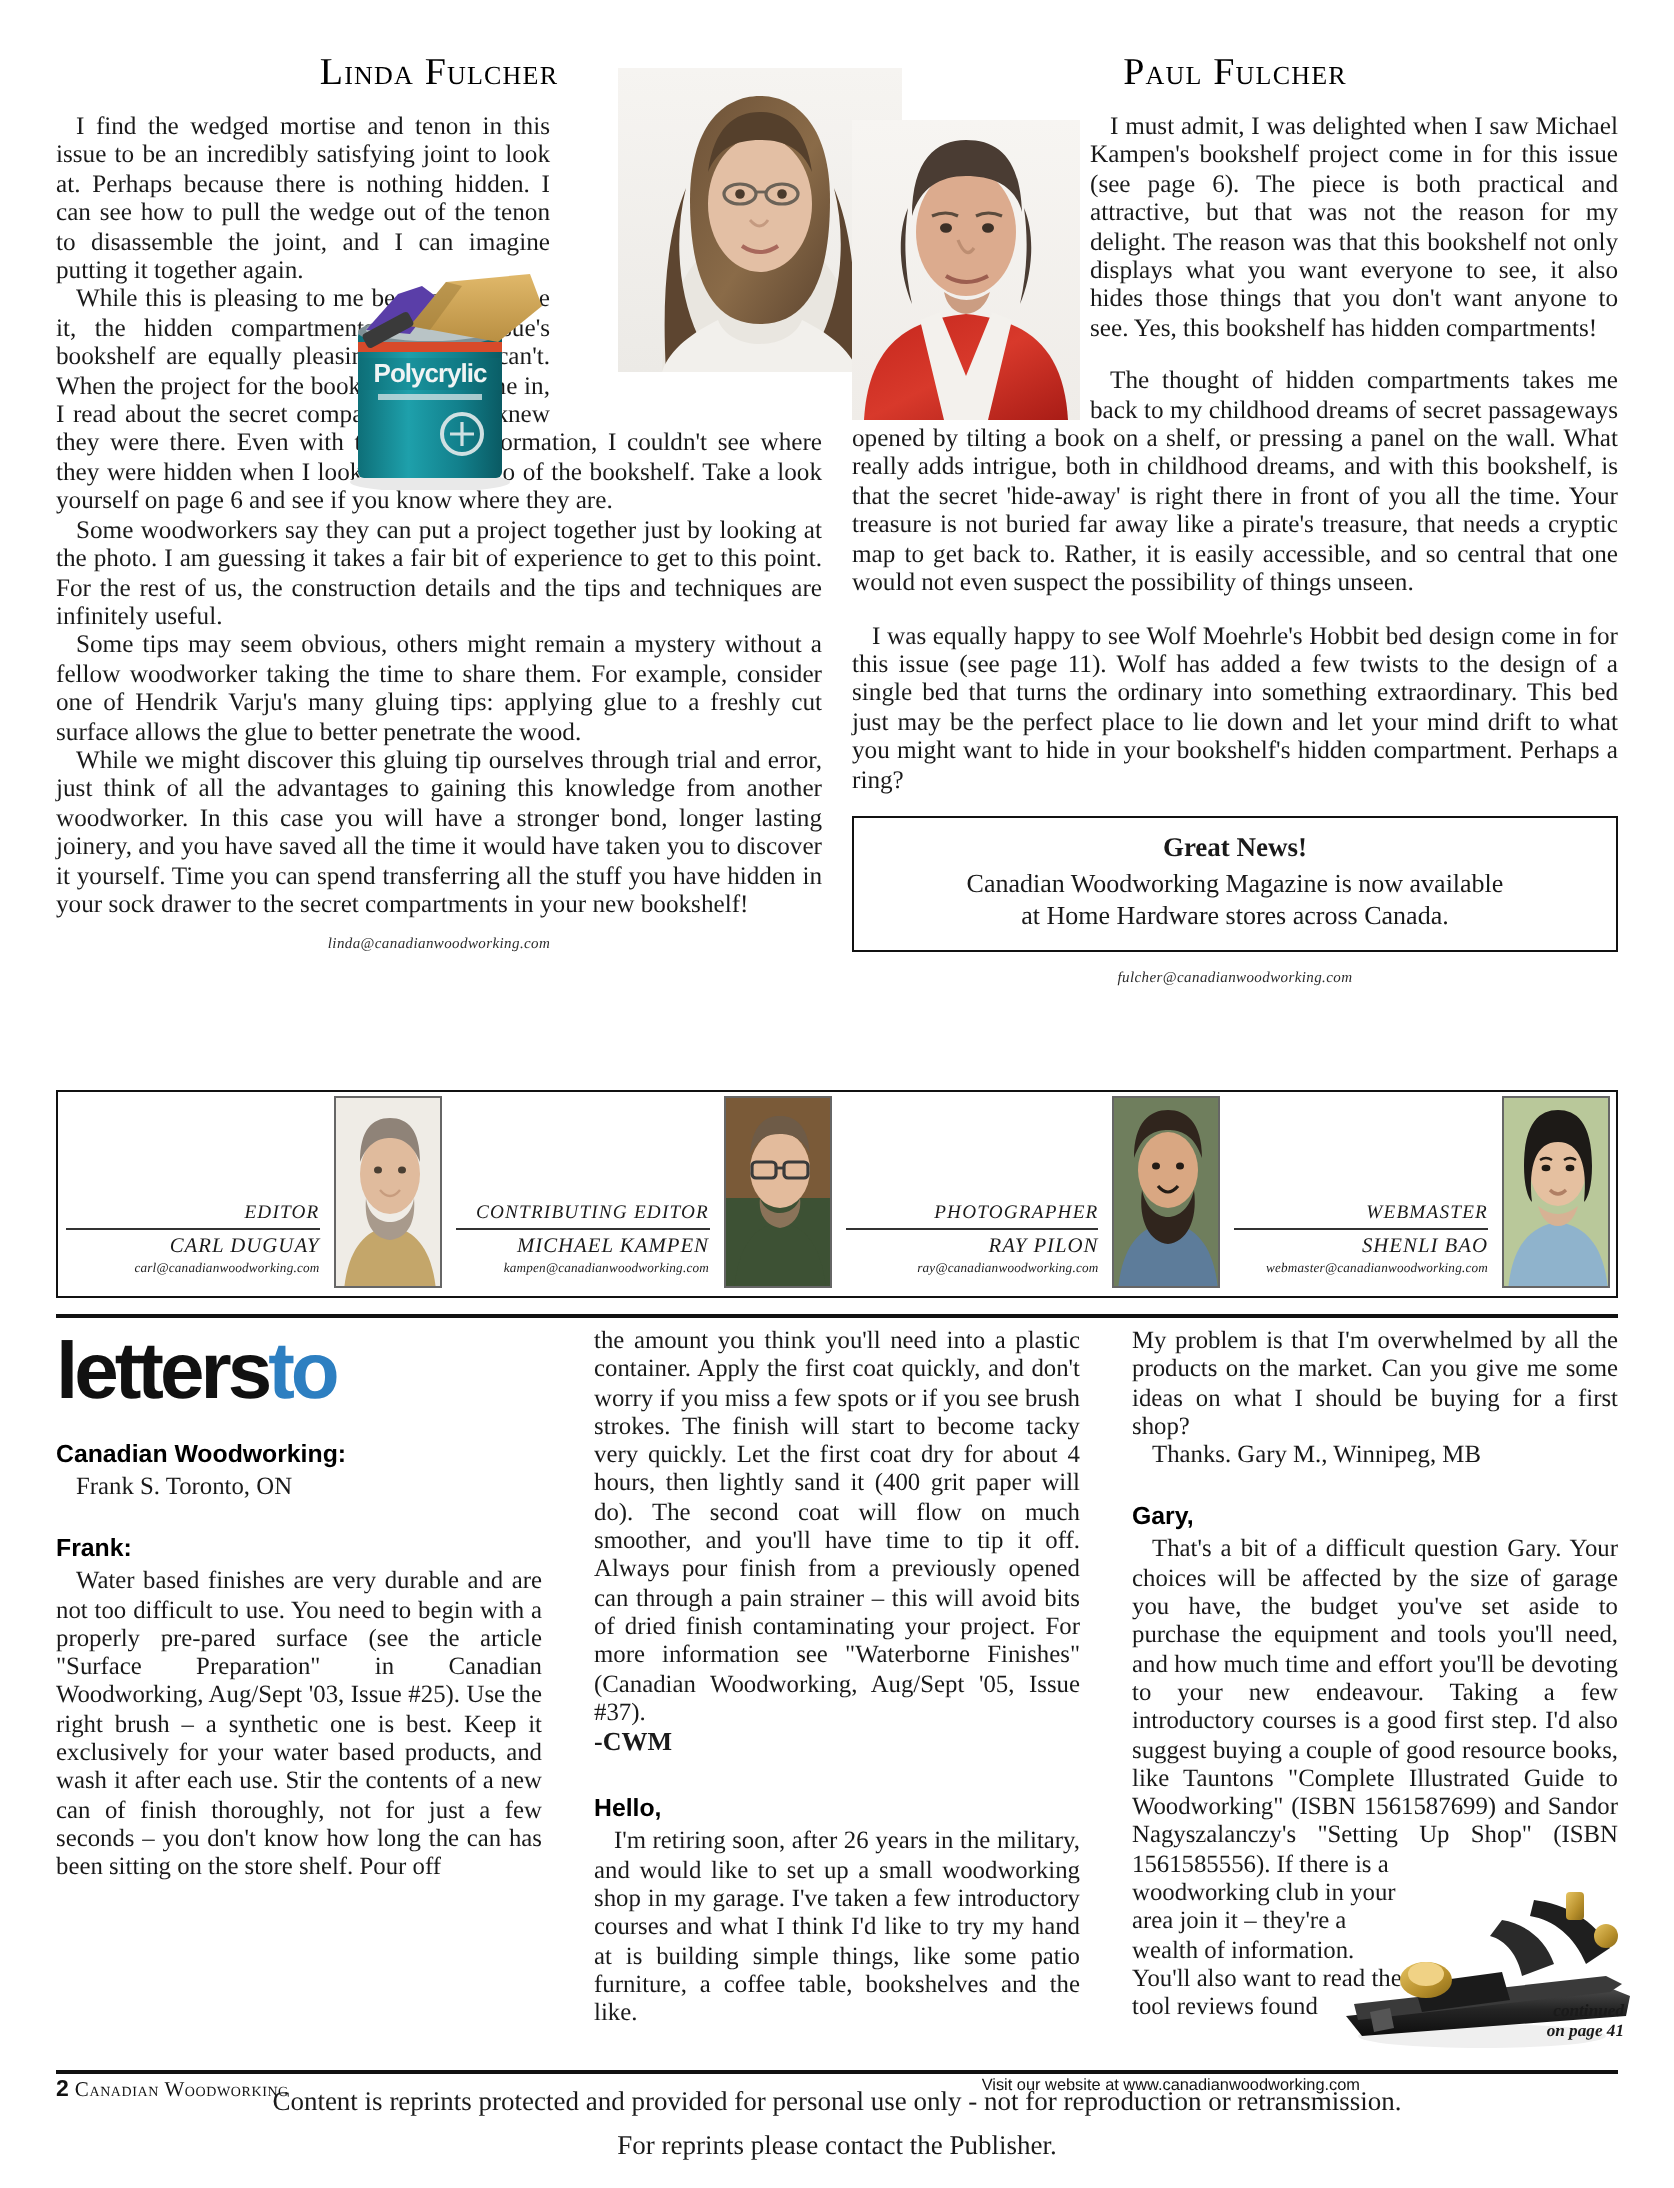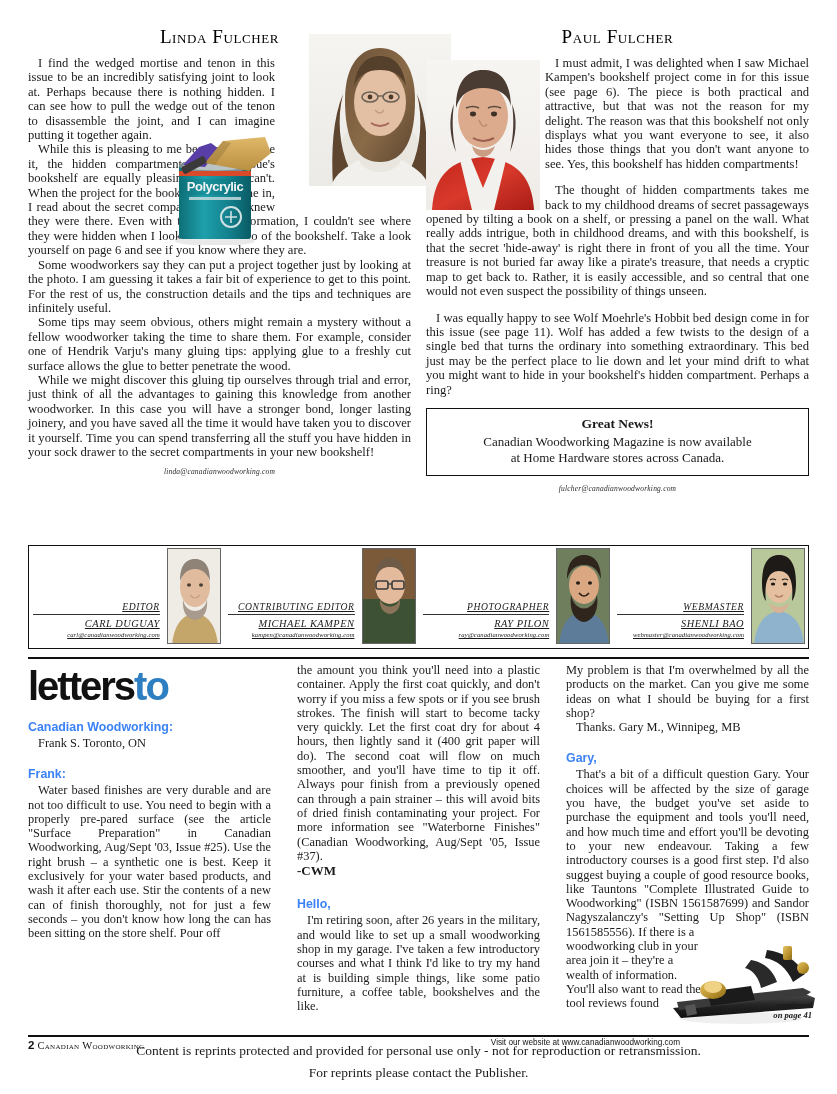--- a/index.html
+++ b/index.html
@@ -122,21 +122,20 @@
     width: 100%;
     height: 100%;
     align-items: stretch;
   }
   .staff-cell {
     position: relative;
     flex: 1 1 0;
     display: flex;
     align-items: flex-end;
     height: 100%;
-    text-decoration: underline;
   }
   .staff-text {
     flex: 1 1 auto;
     text-align: right;
     padding: 0 7px 10px 4px;
     font-family: "Liberation Serif", serif;
     font-style: italic;
   }
   .staff-role {
     font-size: 9.6px;
@@ -209,21 +208,21 @@
     margin: 3px 0 14px 0;
   }
   .letters-logo .to { color: #2d7fc1; font-weight: bold; }
 
   .lhead {
     font-family: "Liberation Sans", sans-serif;
     font-weight: bold;
     font-size: 12.4px;
     line-height: 15px;
     margin: 0 0 1px 0;
-    color: #3b82f6;
+    color: #000000;
   }
   .lcol p { margin: 0; text-indent: 10px; }
   .lcol p.noind { text-indent: 0; }
   .cwm-sign {
     font-family: "Liberation Serif", serif;
     font-weight: bold;
     font-size: 13px;
     margin-top: 1px;
   }
 

